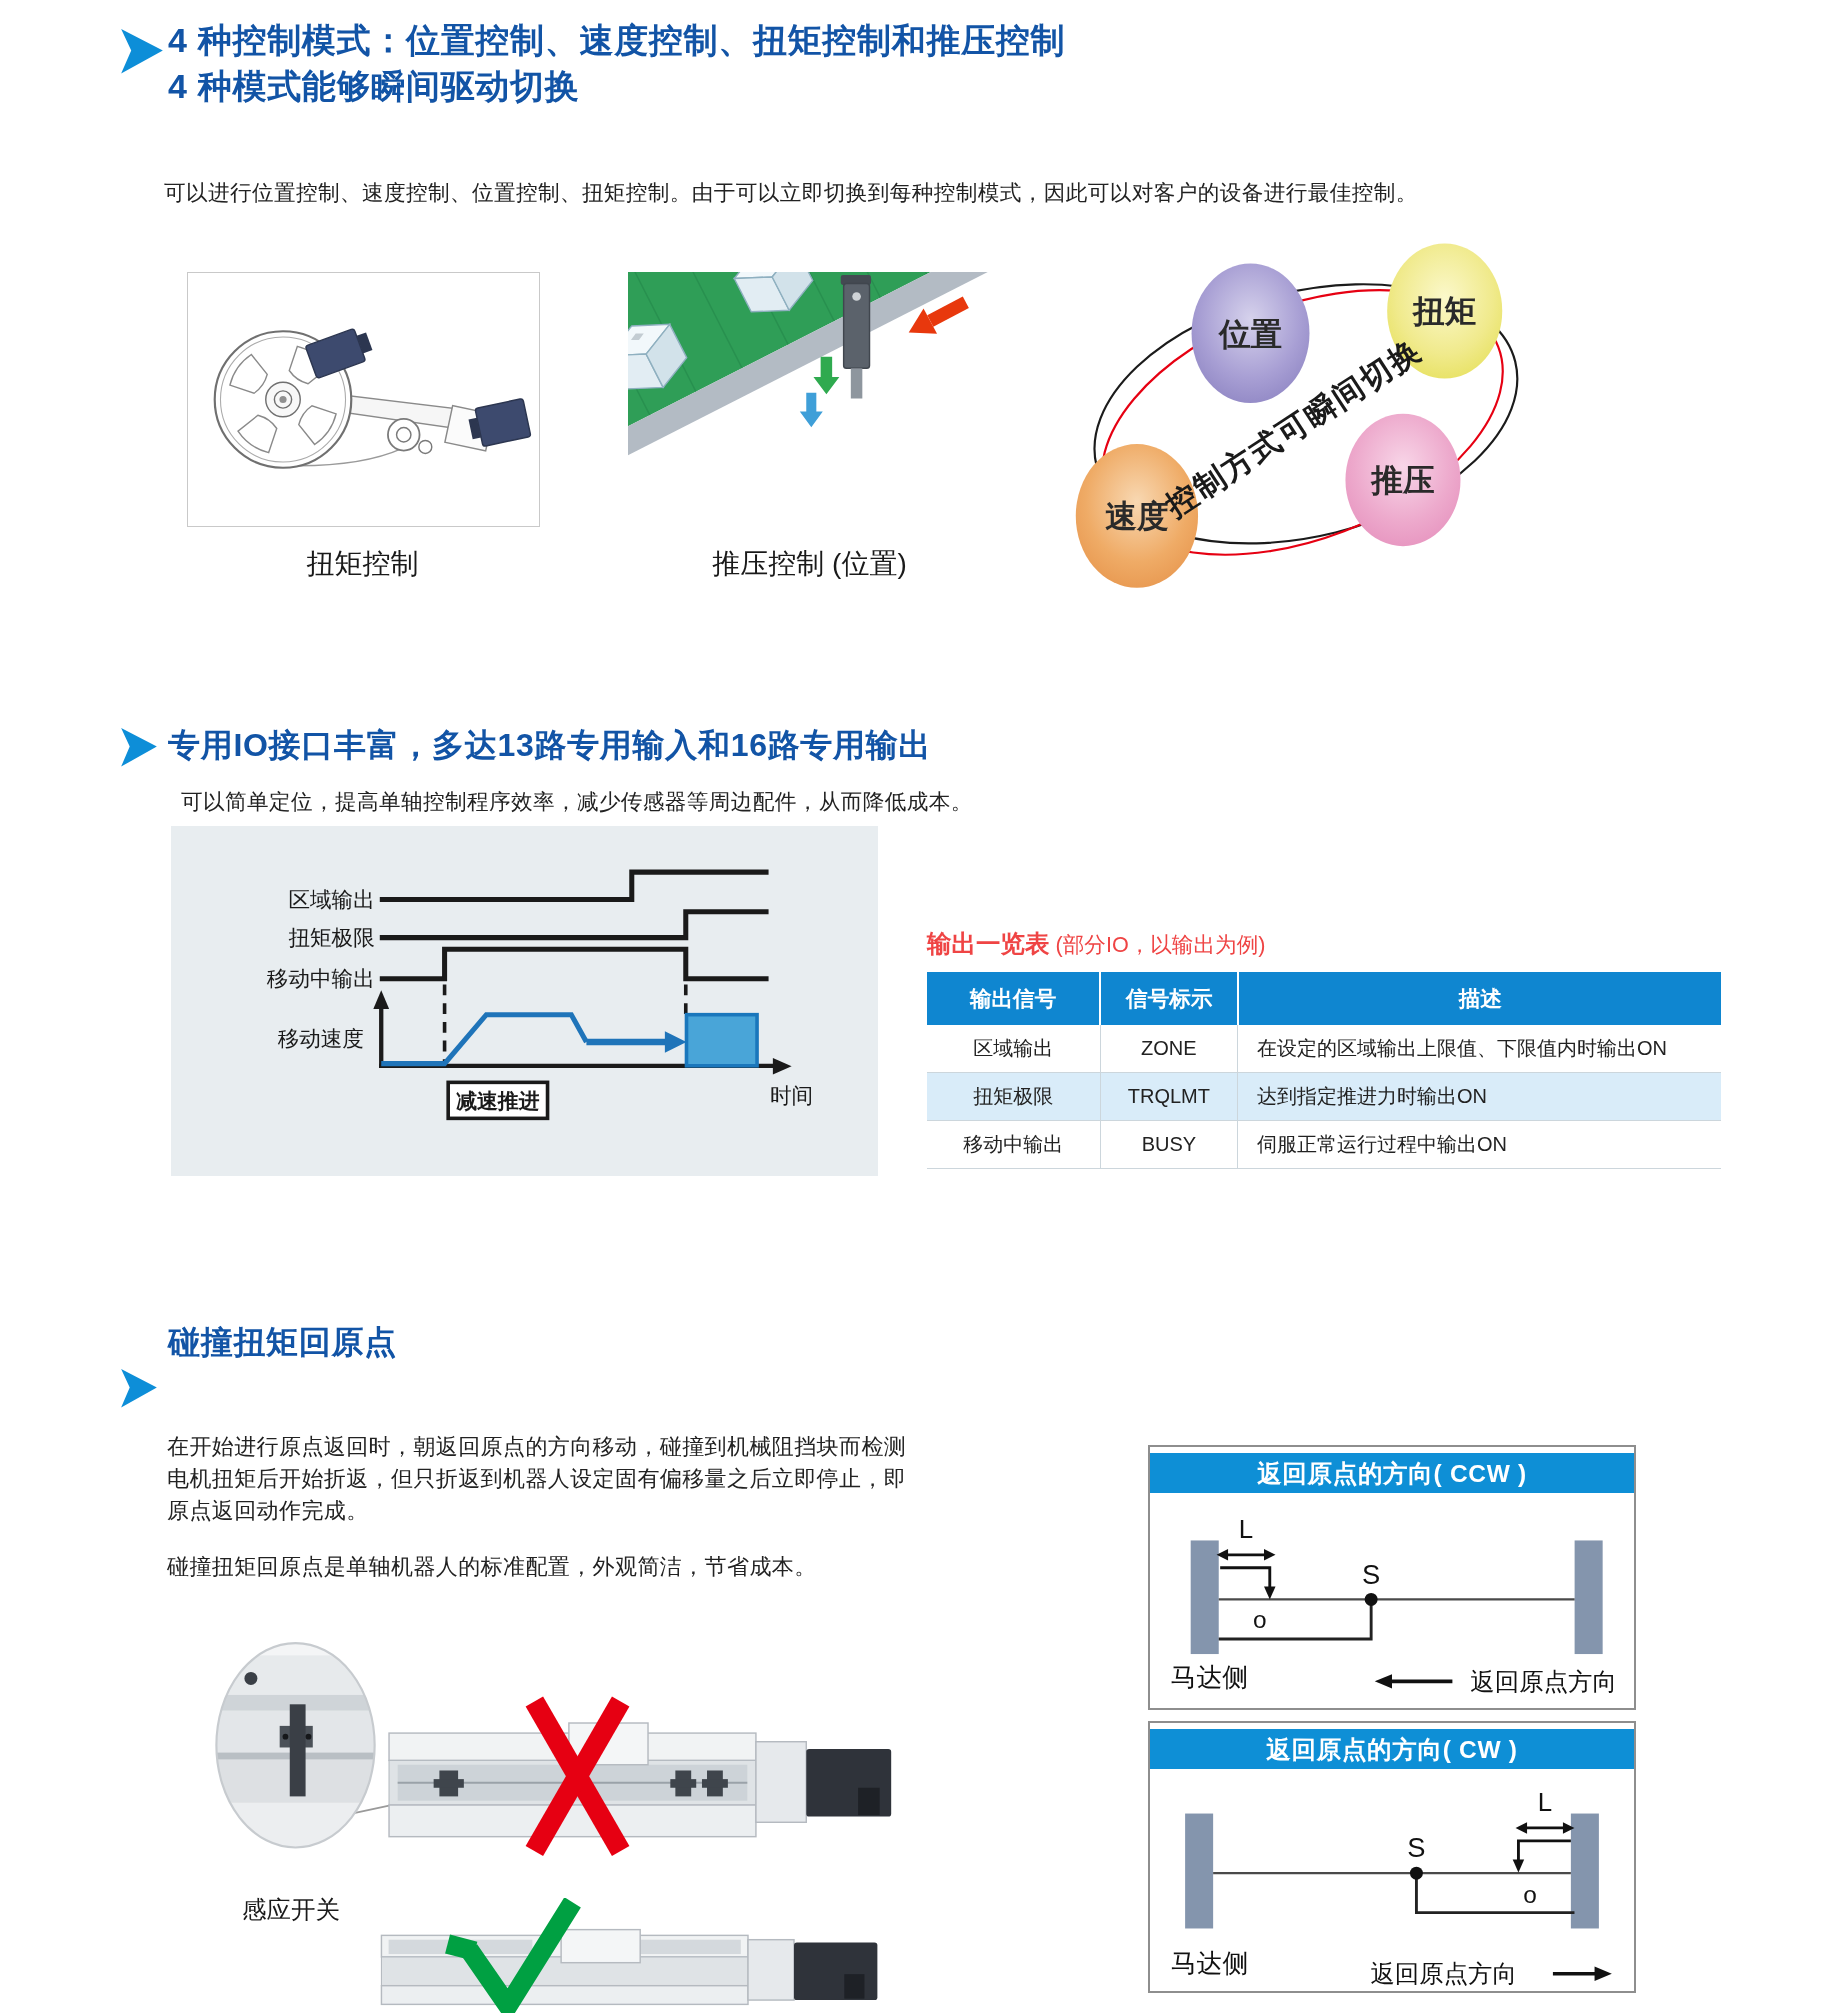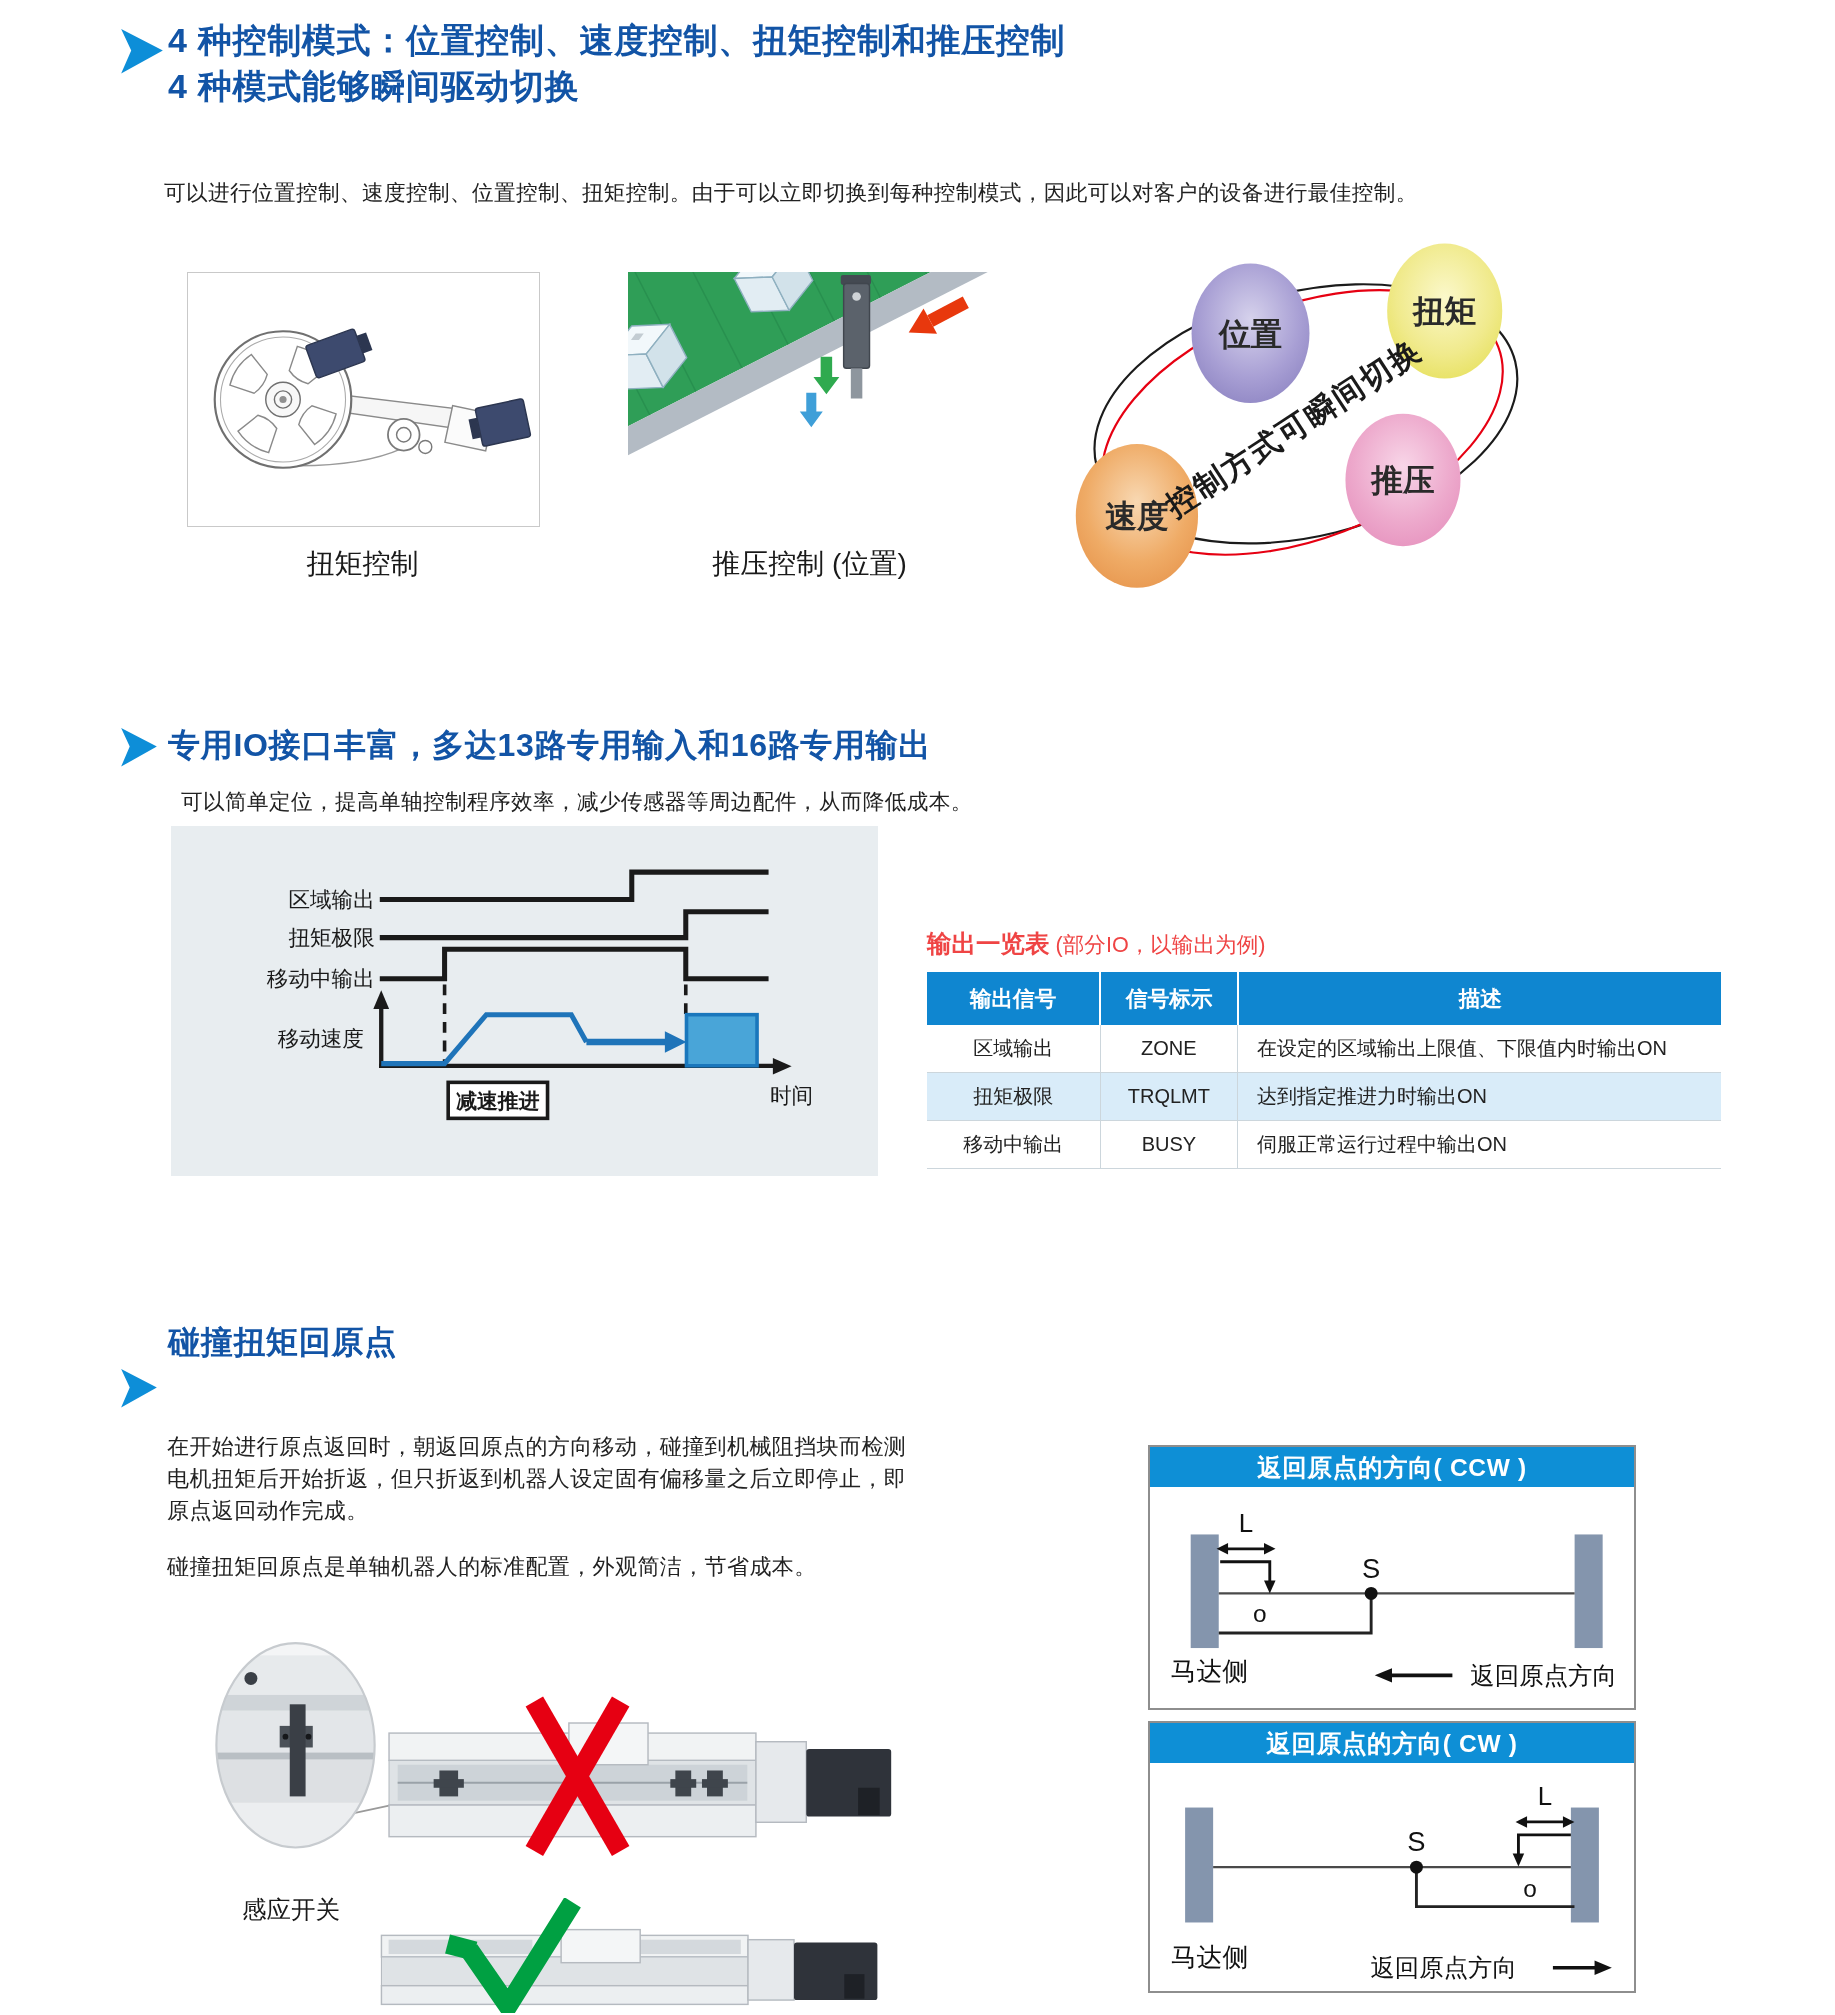--- a/index.html
+++ b/index.html
@@ -26,21 +26,21 @@
   .io-table .row{display:flex;height:47px;border-bottom:1.4px solid #ccd6dc;background:#fff;}
   .io-table .row.alt{background:#d9ecf9;}
   .io-table .row .c{display:flex;align-items:center;justify-content:center;border-right:1.4px solid #ccd6dc;}
   .io-table .row .c:last-child{border-right:none;}
   .io-table .c.w1{width:173px;}
   .io-table .c.w2{width:137px;}
   .io-table .c.w3{width:484px;justify-content:flex-start;padding-left:18.7px;box-sizing:border-box;}
   
   .ret-panel{position:absolute;left:1148px;width:488px;background:#fff;border:2.2px solid #8e8e8e;box-sizing:border-box;}
   .ret-title{height:40px;background:#0e8fd6;color:#fff;font-size:24.5px;font-weight:700;
-             display:flex;align-items:center;justify-content:center;letter-spacing:0.7px;}
+             display:flex;align-items:center;justify-content:center;letter-spacing:0.7px;margin-top:6px;}
   .sensor-label{position:absolute;left:242px;top:1893px;font-size:24.5px;color:#1a1a1a;text-align:right;}
 </style>
 </head>
 <body>
 
 <div class="page">
 
   <svg class="h-arrow" style="left:121px;top:29px" width="42" height="46" viewBox="0 0 58 64">
     <polygon points="0,0 58,30 0,62 14,30" fill="#0d8ed8"></polygon>
   </svg>

